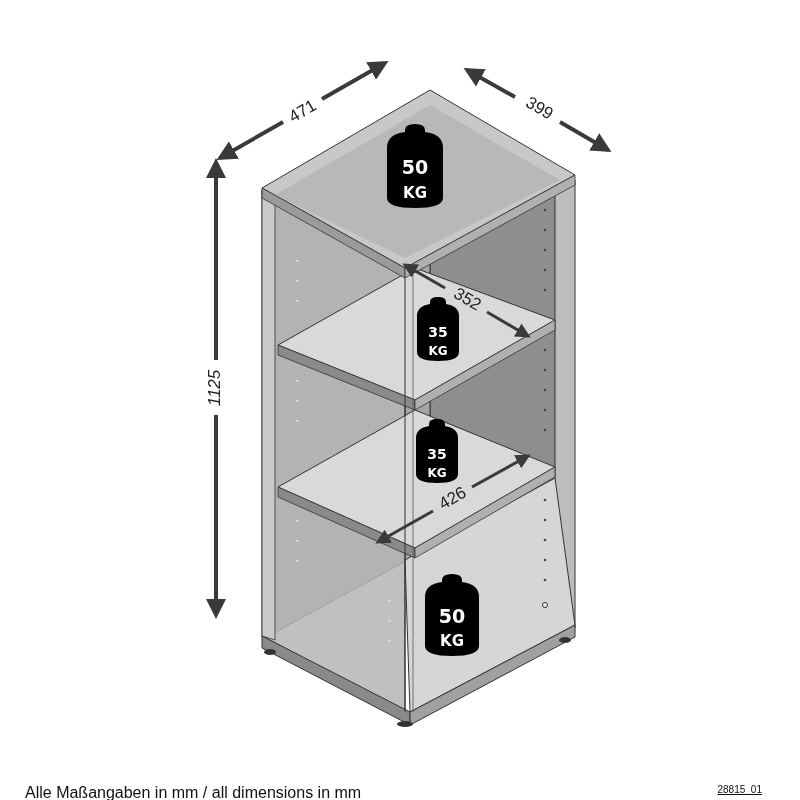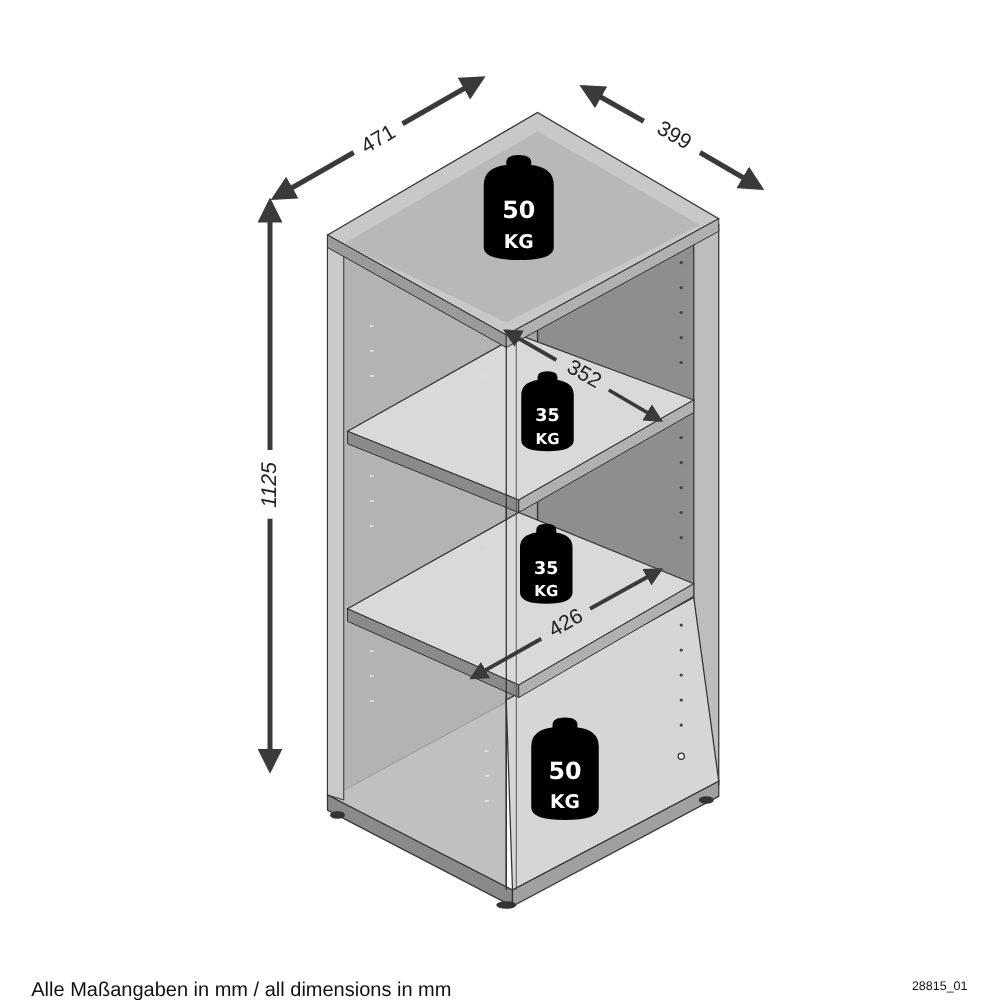--- a/index.html
+++ b/index.html
@@ -3,21 +3,21 @@
 <meta charset="utf-8">
 <style>
   html, body { margin:0; padding:0; background:#ffffff; }
   body { width:800px; height:800px; position:relative; overflow:hidden; font-family:"Liberation Sans", sans-serif; }
   #drawing { position:absolute; left:0; top:0; width:800px; height:800px; }
   .dim-text { font-family:"Liberation Sans", sans-serif; font-size:17px; fill:#222; font-style:normal; }
   .dim-text-italic { font-family:"Liberation Sans", sans-serif; font-size:17px; fill:#222; font-style:italic; }
   .weight-num { font-family:"DejaVu Sans", sans-serif; font-weight:bold; fill:#fff; }
   .weight-unit { font-family:"DejaVu Sans", sans-serif; font-weight:bold; fill:#fff; }
   .footer-left { position:absolute; left:25px; top:784px; font-size:16px; color:#111; }
-  .footer-right { position:absolute; right:26px; top:784px; font-size:10px; color:#111; }
+  .footer-right { position:absolute; right:38px; top:784px; font-size:10px; color:#111;text-decoration:underline; }
 </style>
 </head>
 <body>
 
 <svg id="drawing" viewBox="0 0 800 800" xmlns="http://www.w3.org/2000/svg">
   <defs>
     <marker id="ah" viewBox="0 0 10 10" refX="8" refY="5" markerWidth="5" markerHeight="5" orient="auto-start-reverse">
       <path d="M0,0 L10,5 L0,10 z" fill="#3a3a3a"></path>
     </marker>
   </defs>

